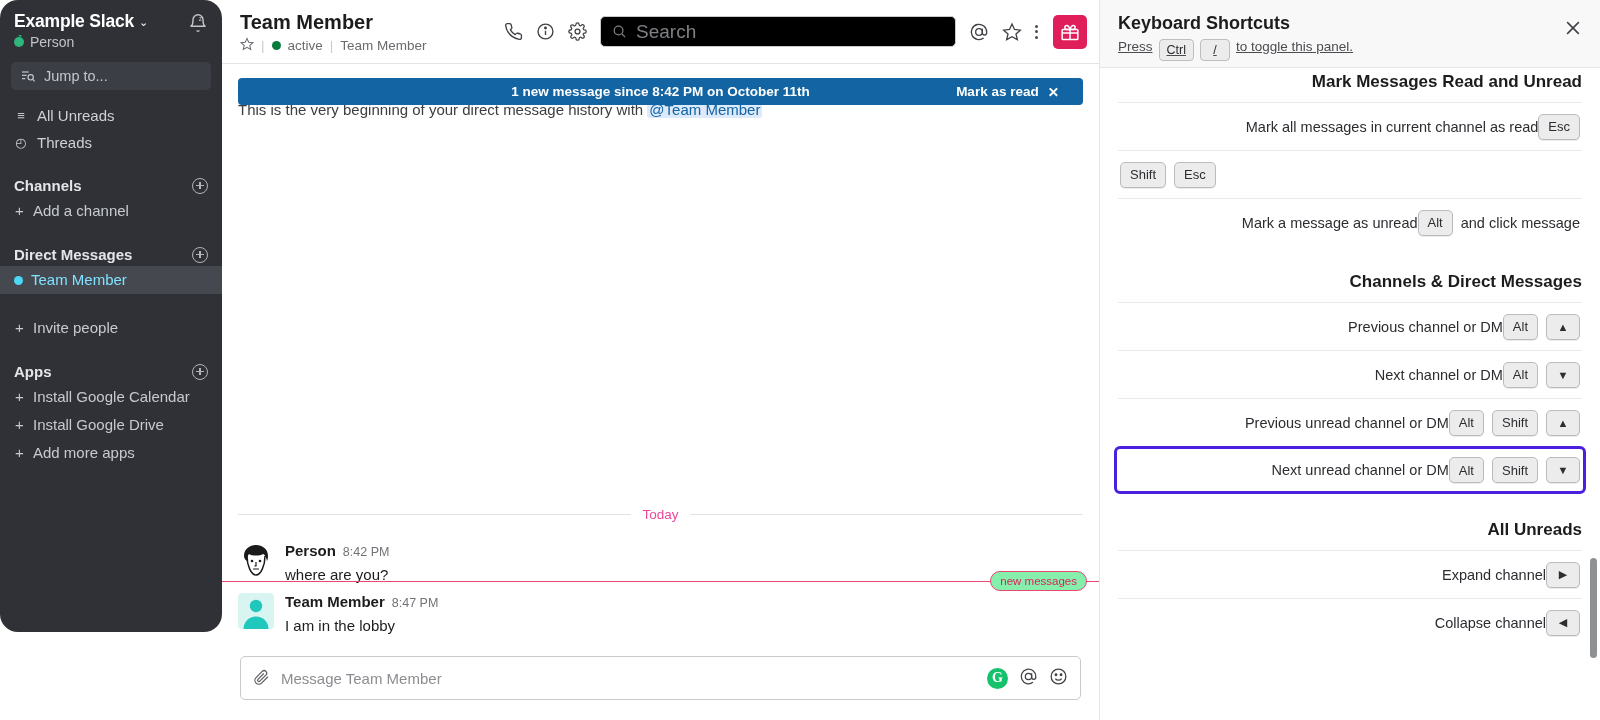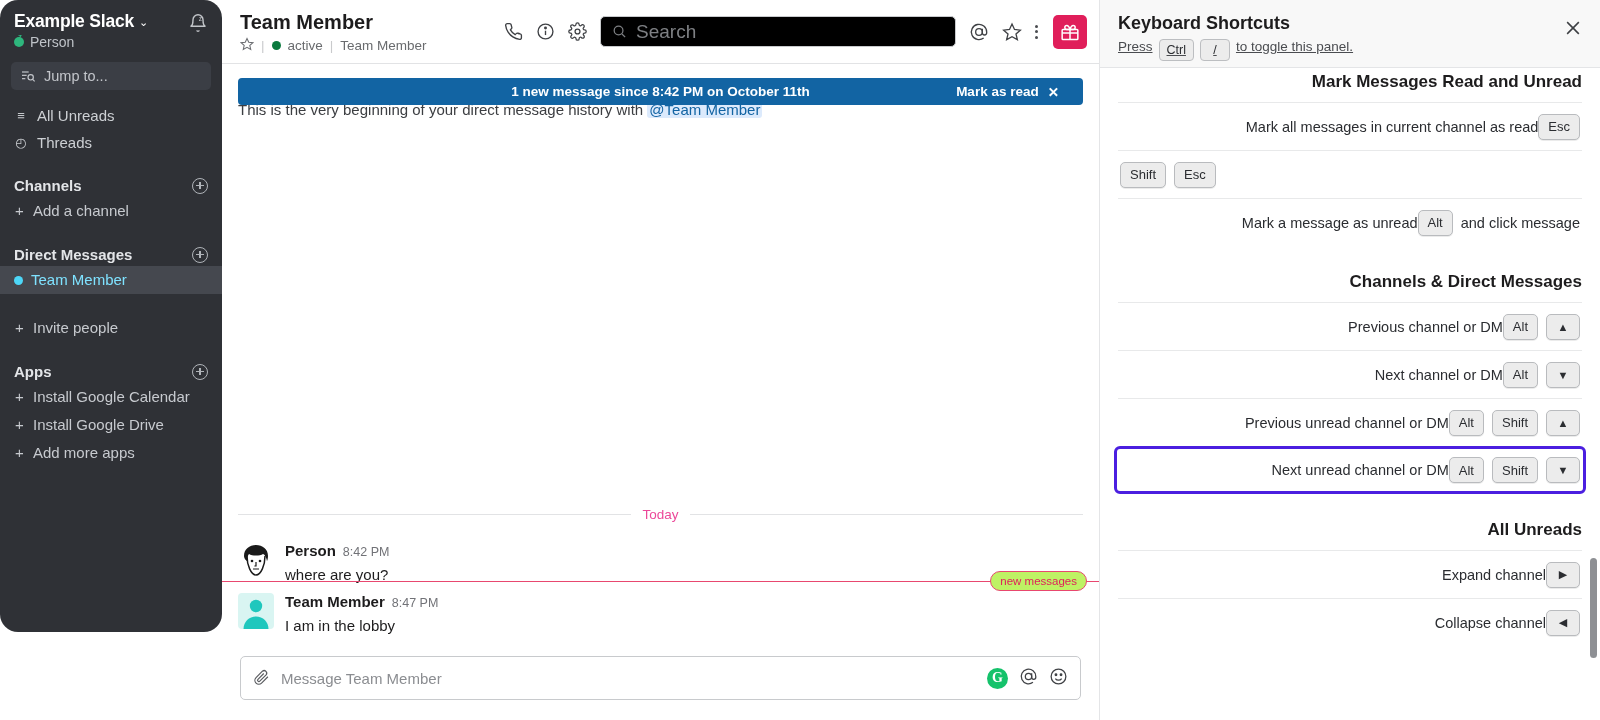--- a/index.html
+++ b/index.html
@@ -146,21 +146,21 @@
   .msg-head { display: flex; align-items: baseline; gap: 7px; line-height: 18px; }
   .msg-author { font-weight: bold; font-size: 15px; color: #1d1c1d; }
   .msg-time { font-size: 12.5px; color: #717277; }
   .msg-text { font-size: 15px; color: #1d1c1d; margin-top: 3px; line-height: 21px; }
 
   .newmsg-line {
     position: absolute; left: 0; right: 0; top: 517px; height: 1px; background: #e8476f;
   }
   .newmsg-badge {
     position: absolute; right: 12px; top: 507px;
-    border: 1px solid #e8476f; border-radius: 11px; background: #bef264;
+    border: 1px solid #e8476f; border-radius: 11px; background: #86efac;
     color: #e01e5a; font-size: 11.5px; padding: 2px 9px; line-height: 14px;
   }
 
   .composer-wrap { flex: 0 0 72px; padding: 8px 18px 18px 18px; background: #fff; }
   .composer {
     height: 44px; border: 1px solid #c8cacd; border-radius: 5px;
     display: flex; align-items: center; padding: 0 12px; gap: 11px;
   }
   .composer .ph { flex: 1 1 auto; color: #8b8d91; font-size: 15px; }
   .gram {

